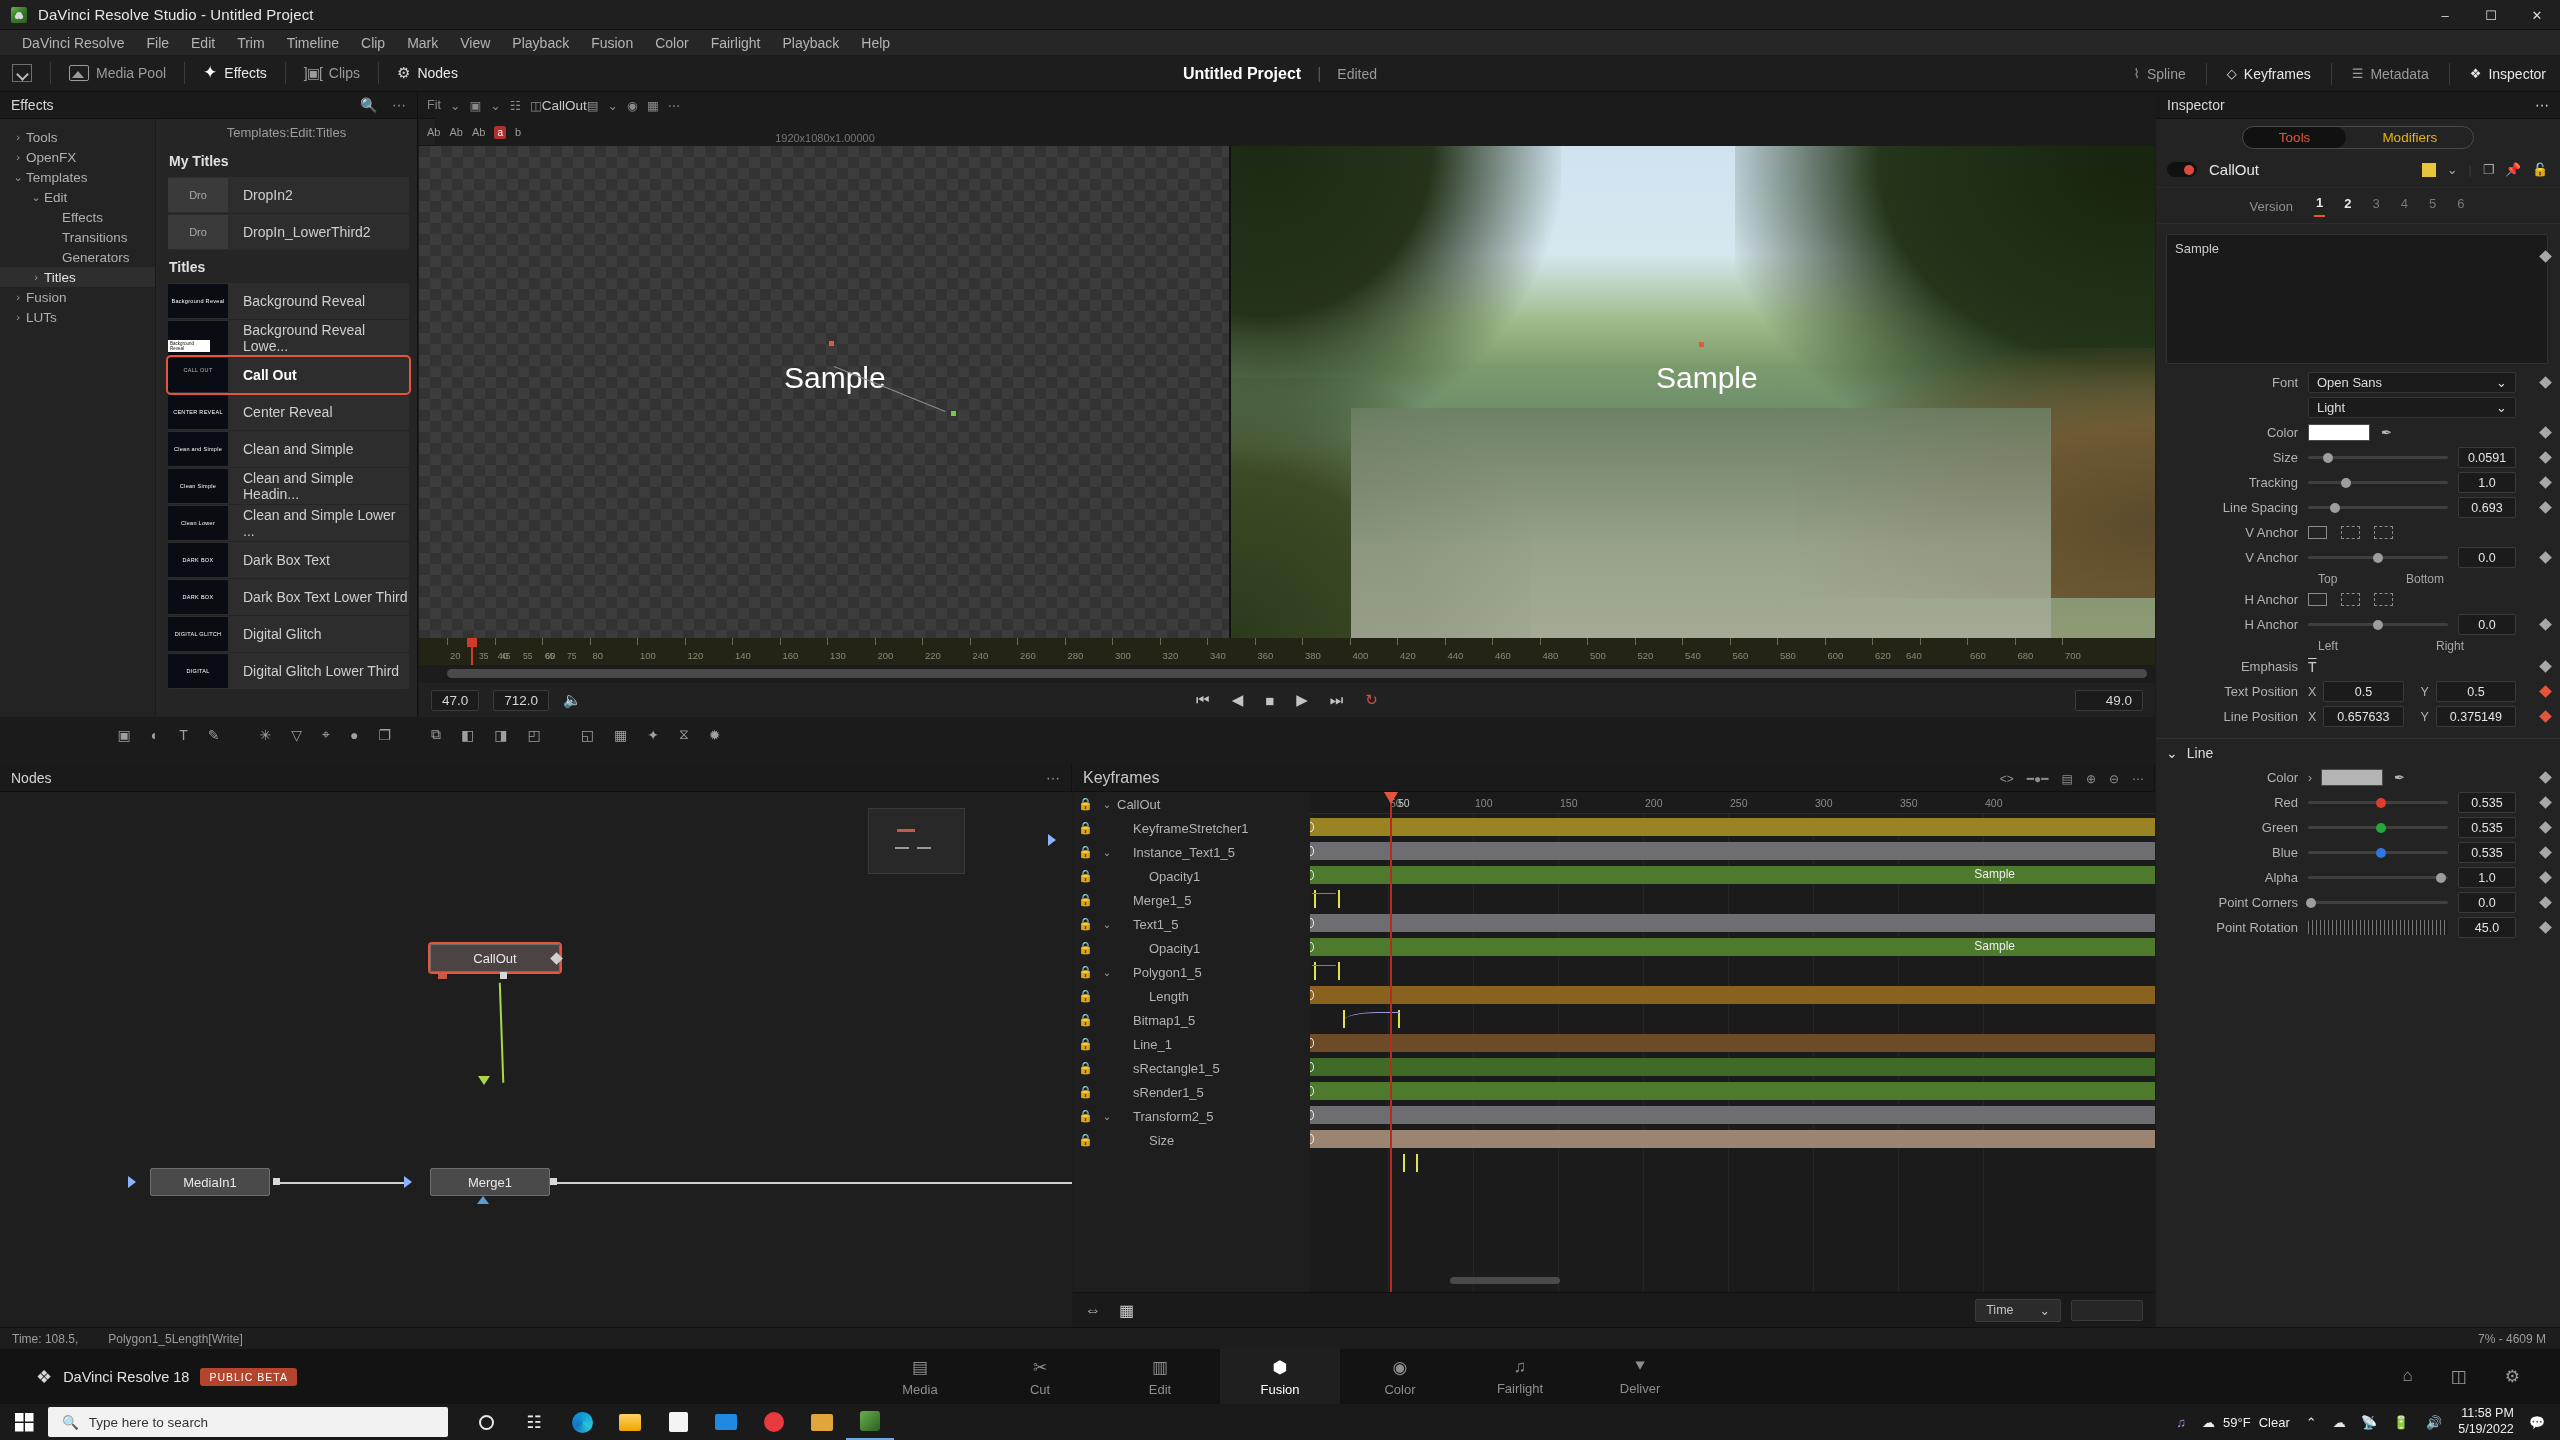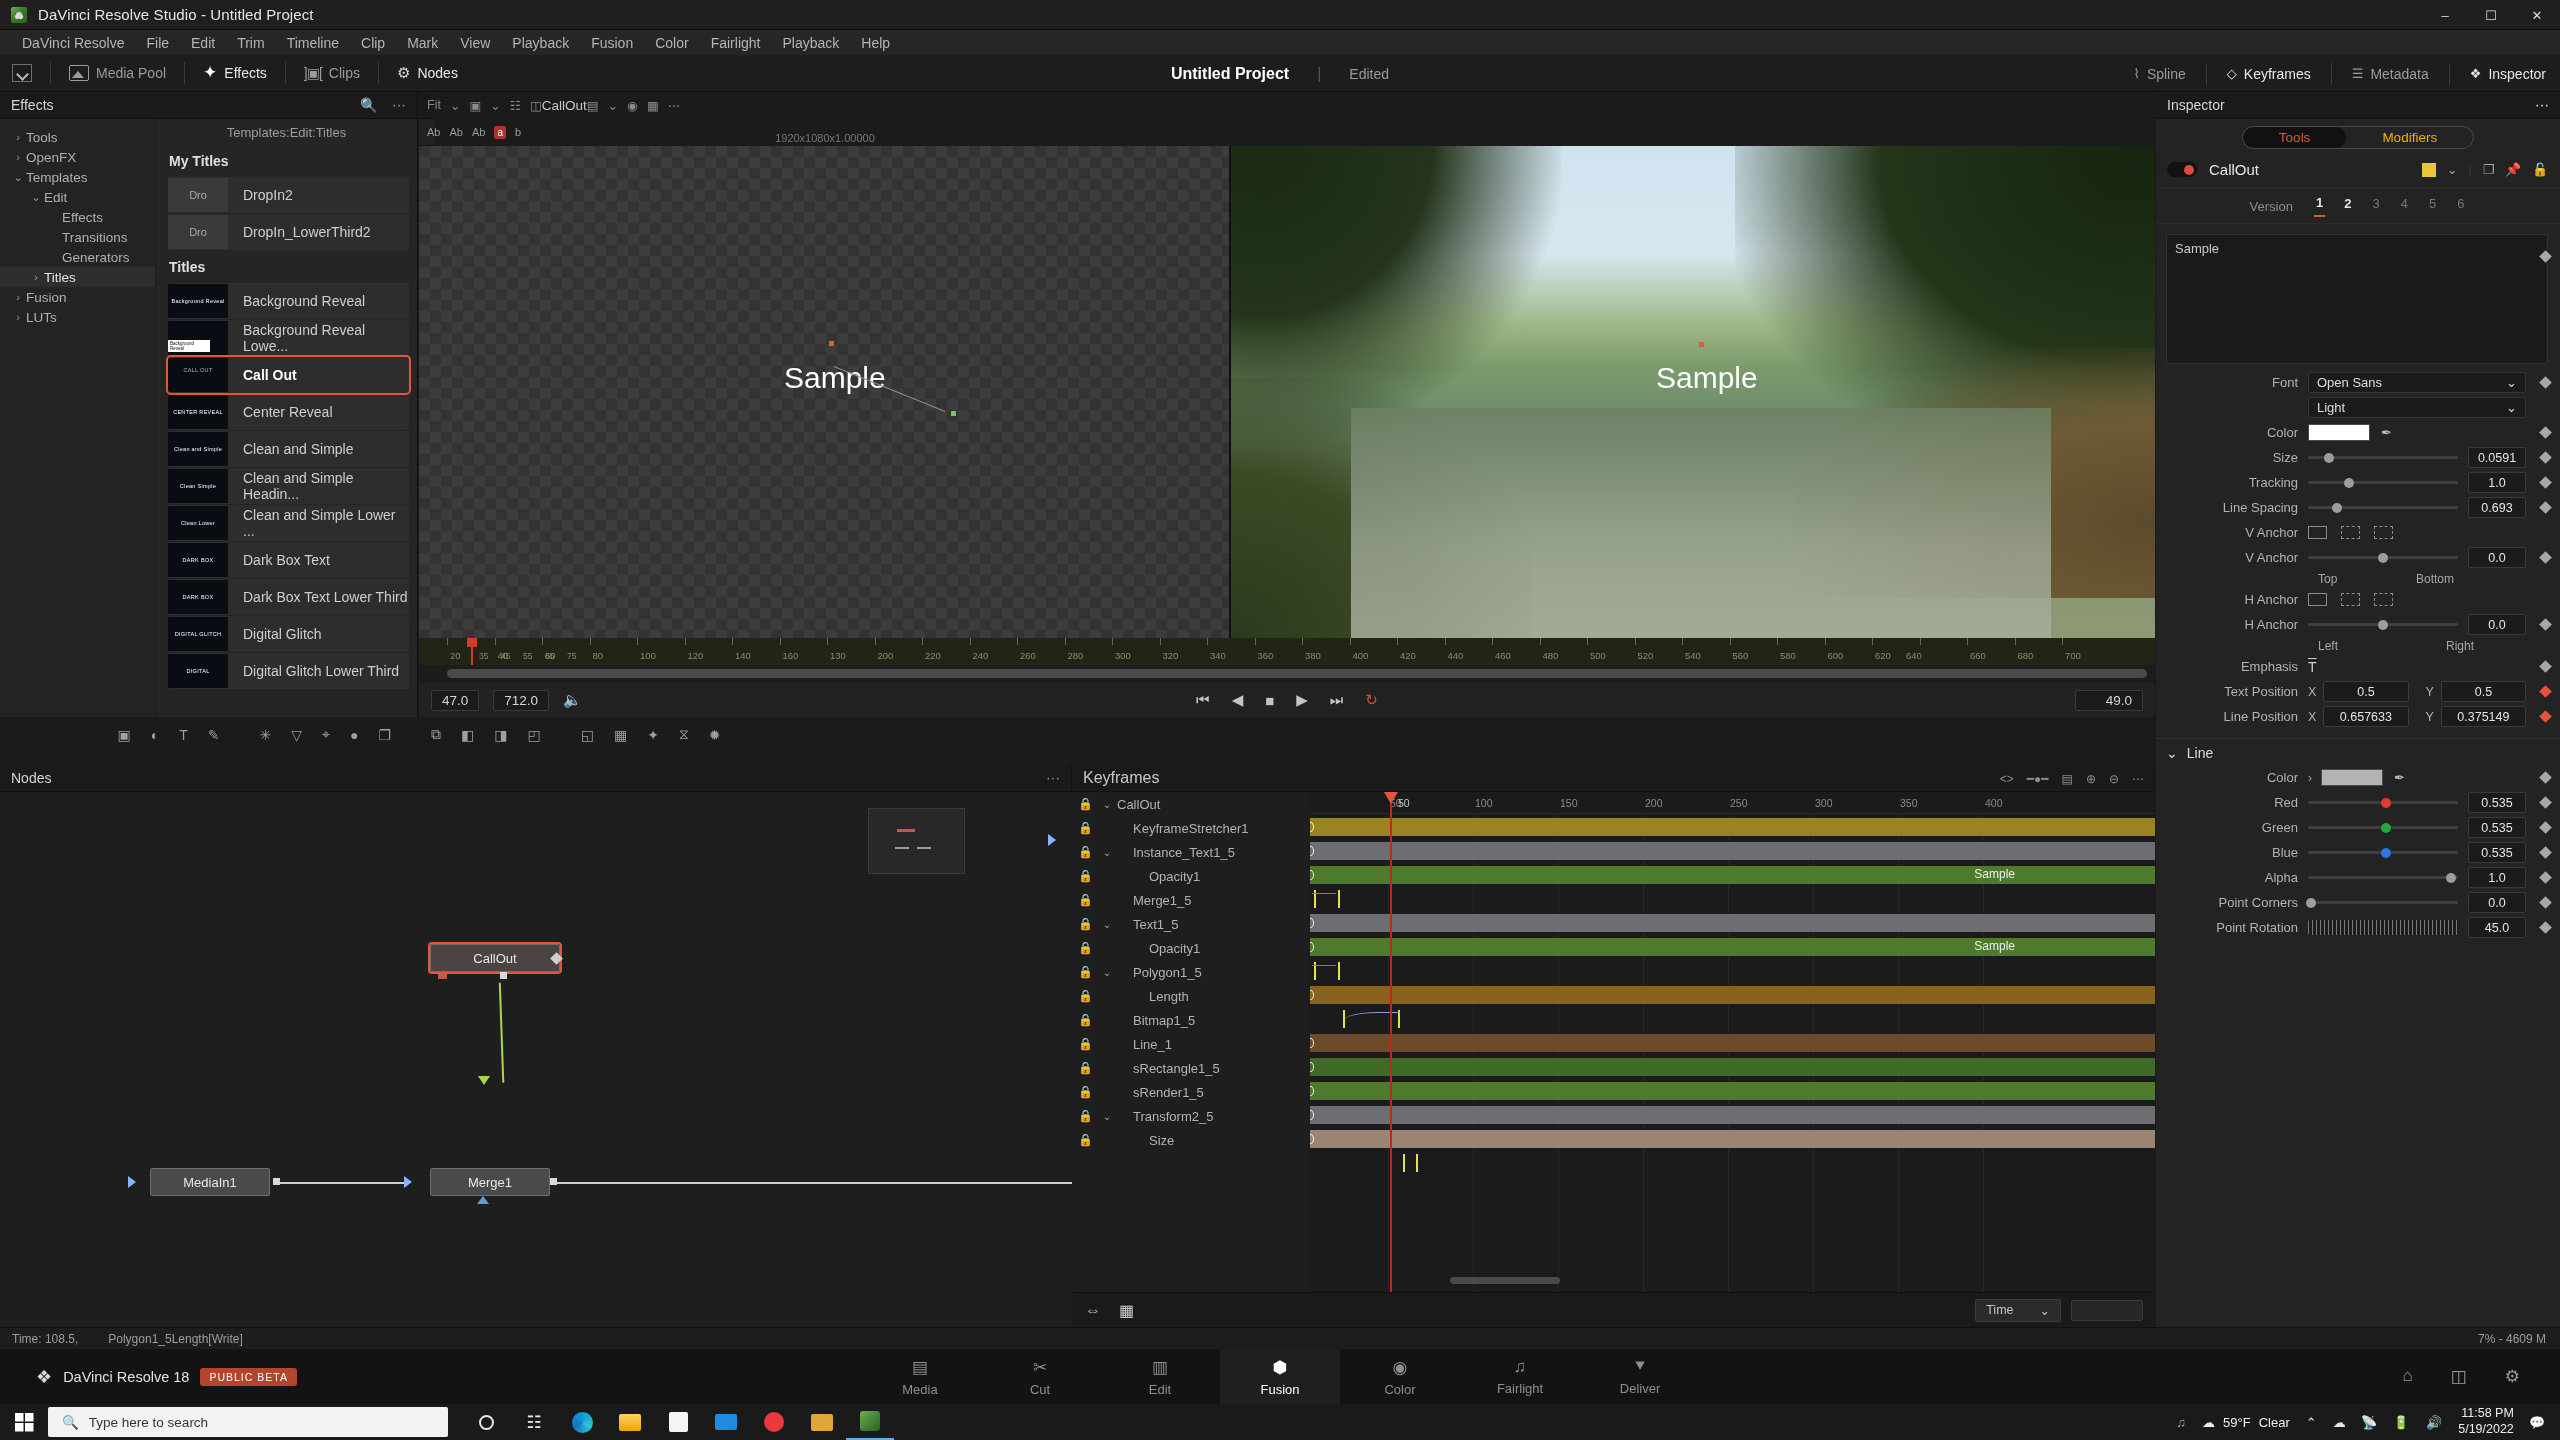--- a/index.html
+++ b/index.html
@@ -65,21 +65,21 @@
   }
   .ico-mediapool { width:20px;height:16px;border:1.6px solid #9b9b9b;border-radius:2px;position:relative;}
   .ico-mediapool::after{content:"";position:absolute;left:2px;bottom:2px;width:0;height:0;
     border-left:6px solid transparent;border-right:6px solid transparent;border-bottom:7px solid #9b9b9b;}
   .ico-wand { color:#fff; font-size:17px; line-height:18px; }
   .ico-clips { font-size:14px; color:#9b9b9b; letter-spacing:-1px;}
   .ico-nodes { font-size:15px; color:#d8d8d8; }
 
   .proj-title {
     position: absolute; left: 0; right: 0; top: 55px; height: 37px;
-    display: flex; align-items: center; justify-content: center; gap: 28px;
+    display: flex; align-items: center; justify-content: center; gap: 16px;
     pointer-events: none;
   }
   .proj-title .name { font-size: 16px; color: #fff; font-weight: bold; }
   .proj-title .sep { color: #555; }
   .proj-title .edited { font-size: 14px; color: #9a9a9a; }
 
   .toolbar-right { position:absolute; right: 0; top: 55px; height:37px; display:flex; align-items:center; }
   .tr-btn { display:flex; align-items:center; gap:7px; padding: 0 14px; font-size:14px; color:#9b9b9b; }
   .tr-btn.active { color: #e8e8e8; }
 
@@ -260,21 +260,21 @@
   .ct-item.on { color:#e8e8e8; }
   .ct-item.on .ct-lbl { border-bottom: 2px solid #e4553c; padding-bottom: 3px; }
   .ct-ico { width:22px; height:17px; border:1.4px solid currentColor; border-radius:2px; position:relative;}
 
   .text-area { margin: 10px 12px 6px 10px; height: 130px; background:#1a1a1a; border:1px solid #323232;
     border-radius:2px; font-size:13px; color:#ccc; padding: 6px 8px; position:relative;}
   .insp-rowwrap { position:relative; }
   .kf-diamond { position:absolute; right: 10px; width:9px; height:9px; background:#a8a8a8; transform: rotate(45deg); }
   .kf-diamond.red { background:#e4553c; }
 
-  .irow { display:flex; align-items:center; height: 25px; padding-right: 34px; position:relative; }
+  .irow { display:flex; align-items:center; height: 25px; padding-right: 44px; position:relative; }
   .ilabel { width: 152px; text-align:right; padding-right: 10px; font-size: 13px; color:#b3b3b3; }
   .idrop { flex:1; background:#1b1b1b; border:1px solid #343434; border-radius:2px; height: 21px;
     display:flex; align-items:center; justify-content:space-between; padding: 0 8px; font-size:13px; color:#ddd;}
   .slider { flex:1; height: 21px; position:relative; display:flex; align-items:center; }
   .slider .track-l { width: 100%; height: 2.5px; background:#3f3f3f; border-radius:2px;}
   .slider .knob { position:absolute; width: 10px; height: 10px; border-radius:50%; background:#9d9d9d; }
   .slider .knob.red{background:#e03c2e;} .slider .knob.green{background:#22a83c;} .slider .knob.blue{background:#2f76e0;}
   .numbox { width: 58px; height: 21px; background:#1b1b1b; border:1px solid #3a3a3a; border-radius:2px;
     font-size: 12.5px; color:#e4e4e4; display:flex; align-items:center; justify-content:center; margin-left: 10px; }
   .numbox.wide { width: 64px; }

